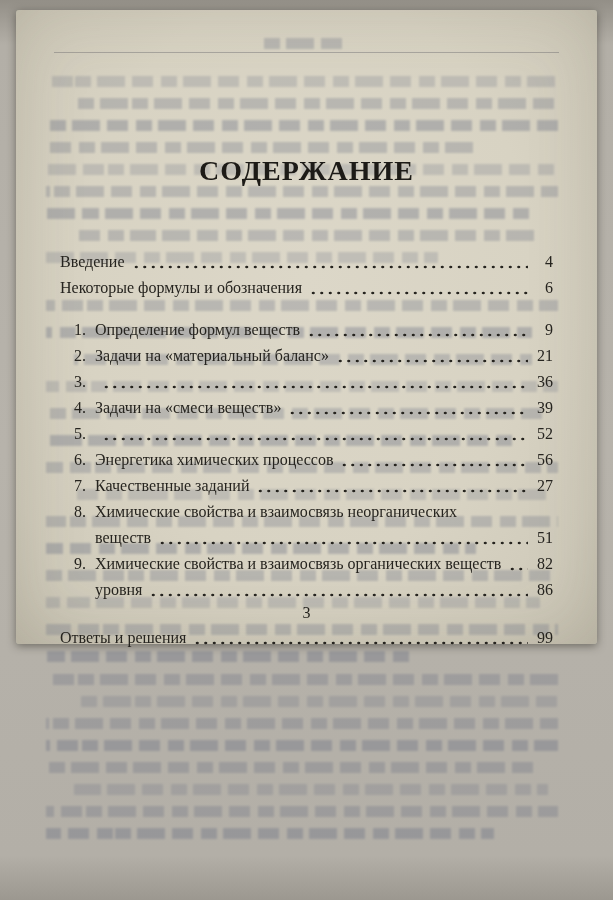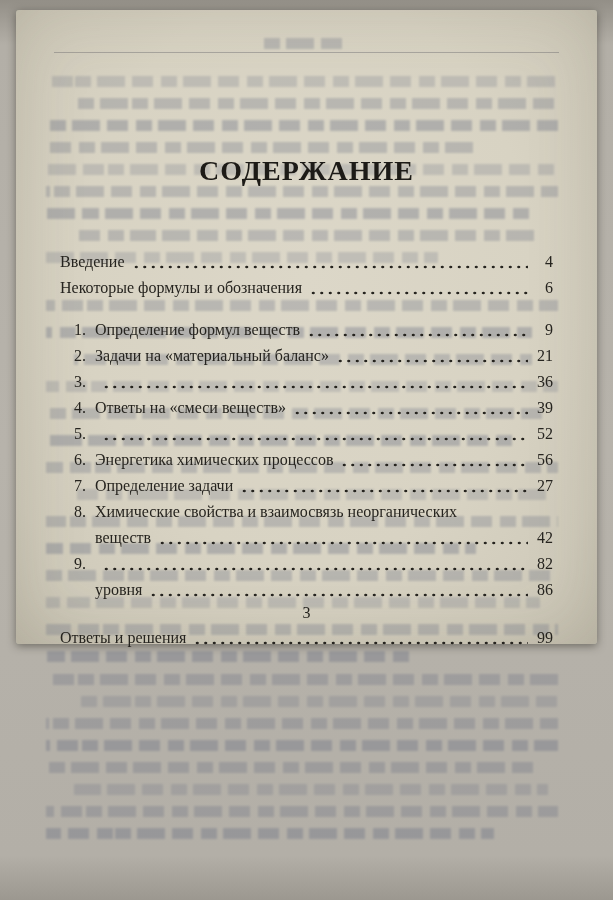--- a/index.html
+++ b/index.html
@@ -134,60 +134,61 @@
       </div>
 
       <div class="row">
         <span class="num">3.</span>
         <span class="dots"></span>
         <span class="pg">36</span>
       </div>
 
       <div class="row">
         <span class="num">4.</span>
-        <span class="lbl">Ответы на «смеси веществ»</span>
+        <span class="lbl">Задачи на «смеси веществ»</span>
         <span class="dots"></span>
         <span class="pg">39</span>
       </div>
 
       <div class="row">
         <span class="num">5.</span>
         <span class="dots"></span>
         <span class="pg">52</span>
       </div>
 
       <div class="row">
         <span class="num">6.</span>
         <span class="lbl">Энергетика химических процессов</span>
         <span class="dots"></span>
         <span class="pg">56</span>
       </div>
 
       <div class="row">
         <span class="num">7.</span>
-        <span class="lbl">Определение задачи</span>
+        <span class="lbl">Качественные заданий</span>
         <span class="dots"></span>
         <span class="pg">27</span>
       </div>
 
       <div class="multi">
         <div class="line">
           <span class="num">8.</span>
           <span class="lbl">Химические свойства и взаимосвязь неорганических</span>
         </div>
         <div class="line">
           <span class="indent"></span>
           <span class="lbl">веществ</span>
           <span class="dots"></span>
-          <span class="pg">42</span>
+          <span class="pg">51</span>
         </div>
       </div>
 
       <div class="row">
         <span class="num">9.</span>
+        <span class="lbl">Химические свойства и взаимосвязь органических веществ</span>
         <span class="dots"></span>
         <span class="pg">82</span>
       </div>
 
       <div class="multi">
         <div class="line">
           <span class="indent"></span>
           <span class="lbl">уровня</span>
           <span class="dots"></span>
           <span class="pg">86</span>

